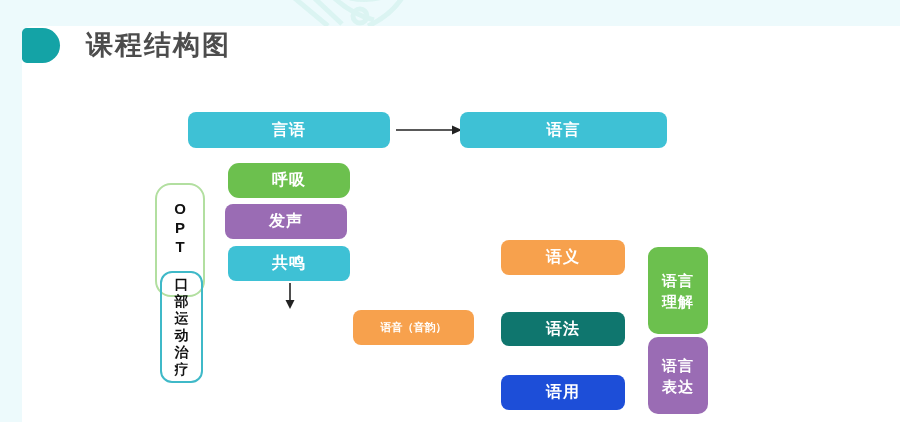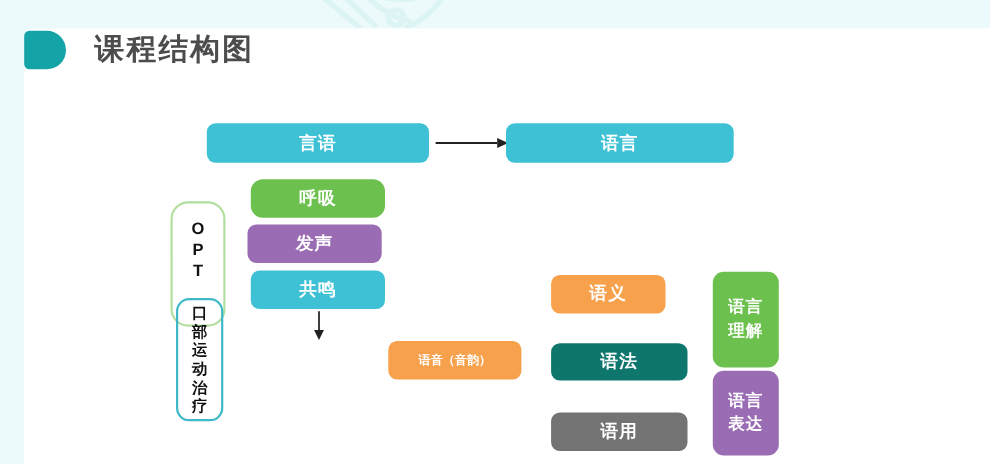--- a/index.html
+++ b/index.html
@@ -55,21 +55,20 @@
     position: absolute;
     display: flex;
     align-items: center;
     justify-content: center;
     color: #ffffff;
     font-weight: bold;
     font-size: 16px;
     border-radius: 8px;
     letter-spacing: 1px;
     text-align: center;
-    font-family: Liberation Mono, monospace;
   }
   .multiline { white-space: pre-line; line-height: 21px; font-size: 15px; }
   .small-label { font-size: 11px; letter-spacing: 0; }
   .outline-box {
     position: absolute;
     background: transparent;
     border: 2px solid;
     display: flex;
     justify-content: center;
     color: #111111;
@@ -83,21 +82,21 @@
   .arrow { position: absolute; }
 
   
   .n-speech       { left: 188px; top: 112px; width: 202px; height: 36px; }
   .n-language     { left: 460px; top: 112px; width: 207px; height: 36px; }
   .n-breathing    { left: 228px; top: 163px; width: 122px; height: 35px; }
   .n-phonation    { left: 225px; top: 204px; width: 122px; height: 35px; }
   .n-resonance    { left: 228px; top: 246px; width: 122px; height: 35px; }
   .n-articulation { left: 228px; top: 310px; width: 122px; height: 35px; }
   .n-phonology    { left: 353px; top: 310px; width: 121px; height: 35px; }
-  .n-semantics    { left: 501px; top: 250px; width: 104px; height: 35px; }
+  .n-semantics    { left: 501px; top: 240px; width: 124px; height: 35px; }
   .n-syntax       { left: 501px; top: 312px; width: 124px; height: 34px; }
   .n-pragmatics   { left: 501px; top: 375px; width: 124px; height: 35px; }
   .n-comprehension{ left: 648px; top: 247px; width: 60px;  height: 87px; border-radius: 10px; }
   .n-expression   { left: 648px; top: 337px; width: 60px;  height: 77px; border-radius: 10px; }
   .n-opt          { left: 155px; top: 183px; width: 46px;  height: 110px; }
   .n-oral         { left: 160px; top: 271px; width: 39px;  height: 108px; }
   .a-right        { left: 394px; top: 122px; }
   .a-down         { left: 281px; top: 282px; }
 </style>
 </head>
@@ -134,21 +133,21 @@
   <div class="node n-phonation" style="background: rgb(154, 108, 180);">发声</div>
   <div class="node n-resonance" style="background: rgb(62, 193, 213);">共鸣</div>
   <svg class="arrow a-down" width="18" height="28" viewBox="0 0 18 28">
     <line x1="9" y1="1" x2="9" y2="18" stroke="#222222" stroke-width="1.6"></line>
     <polygon points="4.5,18 9,27 13.5,18" fill="#222222"></polygon>
   </svg>
   <div class="node n-phonology small-label" style="background: rgb(247, 161, 77);">语音（音韵）</div>
 
   <div class="node n-semantics" style="background: rgb(247, 161, 77);">语义</div>
   <div class="node n-syntax" style="background: #0f766e;">语法</div>
-  <div class="node n-pragmatics" style="background: #737373; text-align: right;">语用</div>
+  <div class="node n-pragmatics" style="background: #1d4ed8; text-align: right;">语用</div>
   <div class="node n-comprehension multiline" style="background: rgb(108, 192, 78);">语言
 理解</div>
   <div class="node n-expression multiline" style="background: rgb(154, 108, 180);">语言
 表达</div>
 
   <div class="outline-box opt-box n-opt" style="border-color: rgb(178, 223, 160);">
     <div class="vtext">O
 P
 T</div>
   </div>

